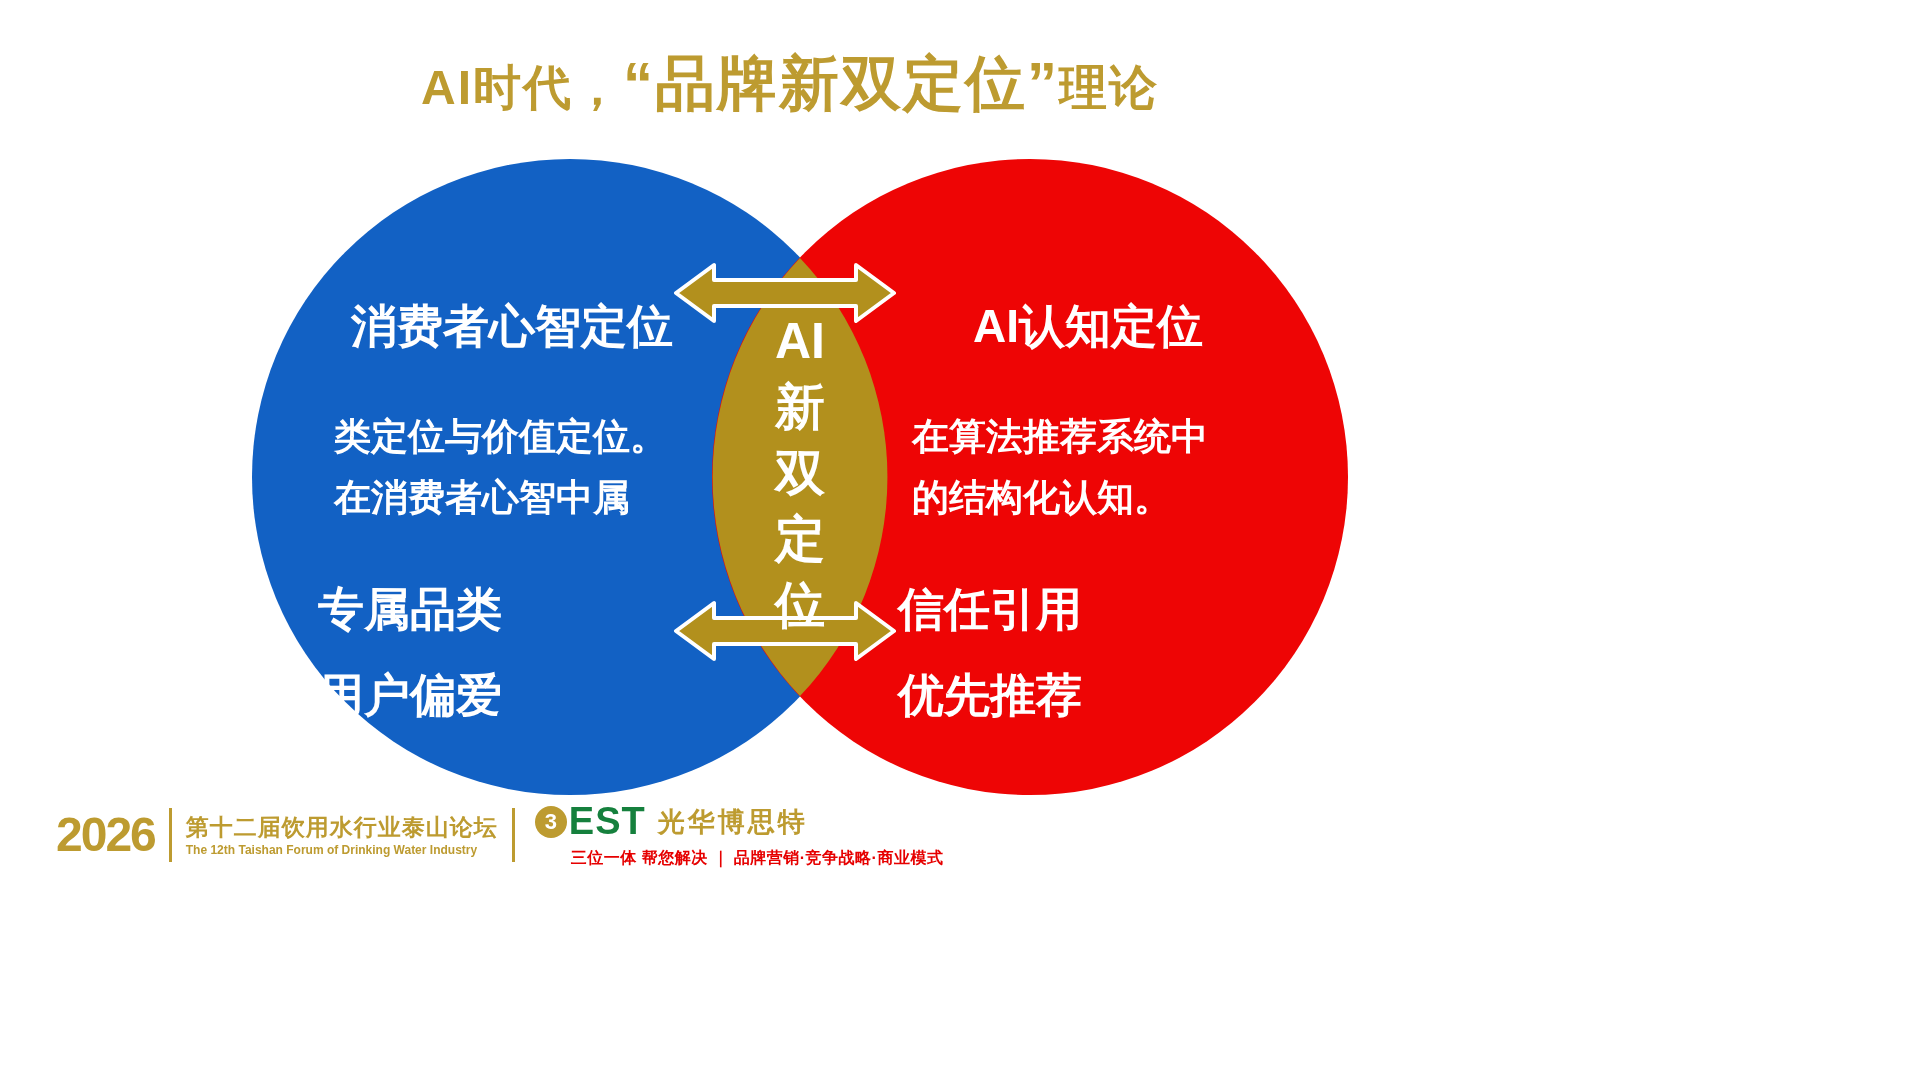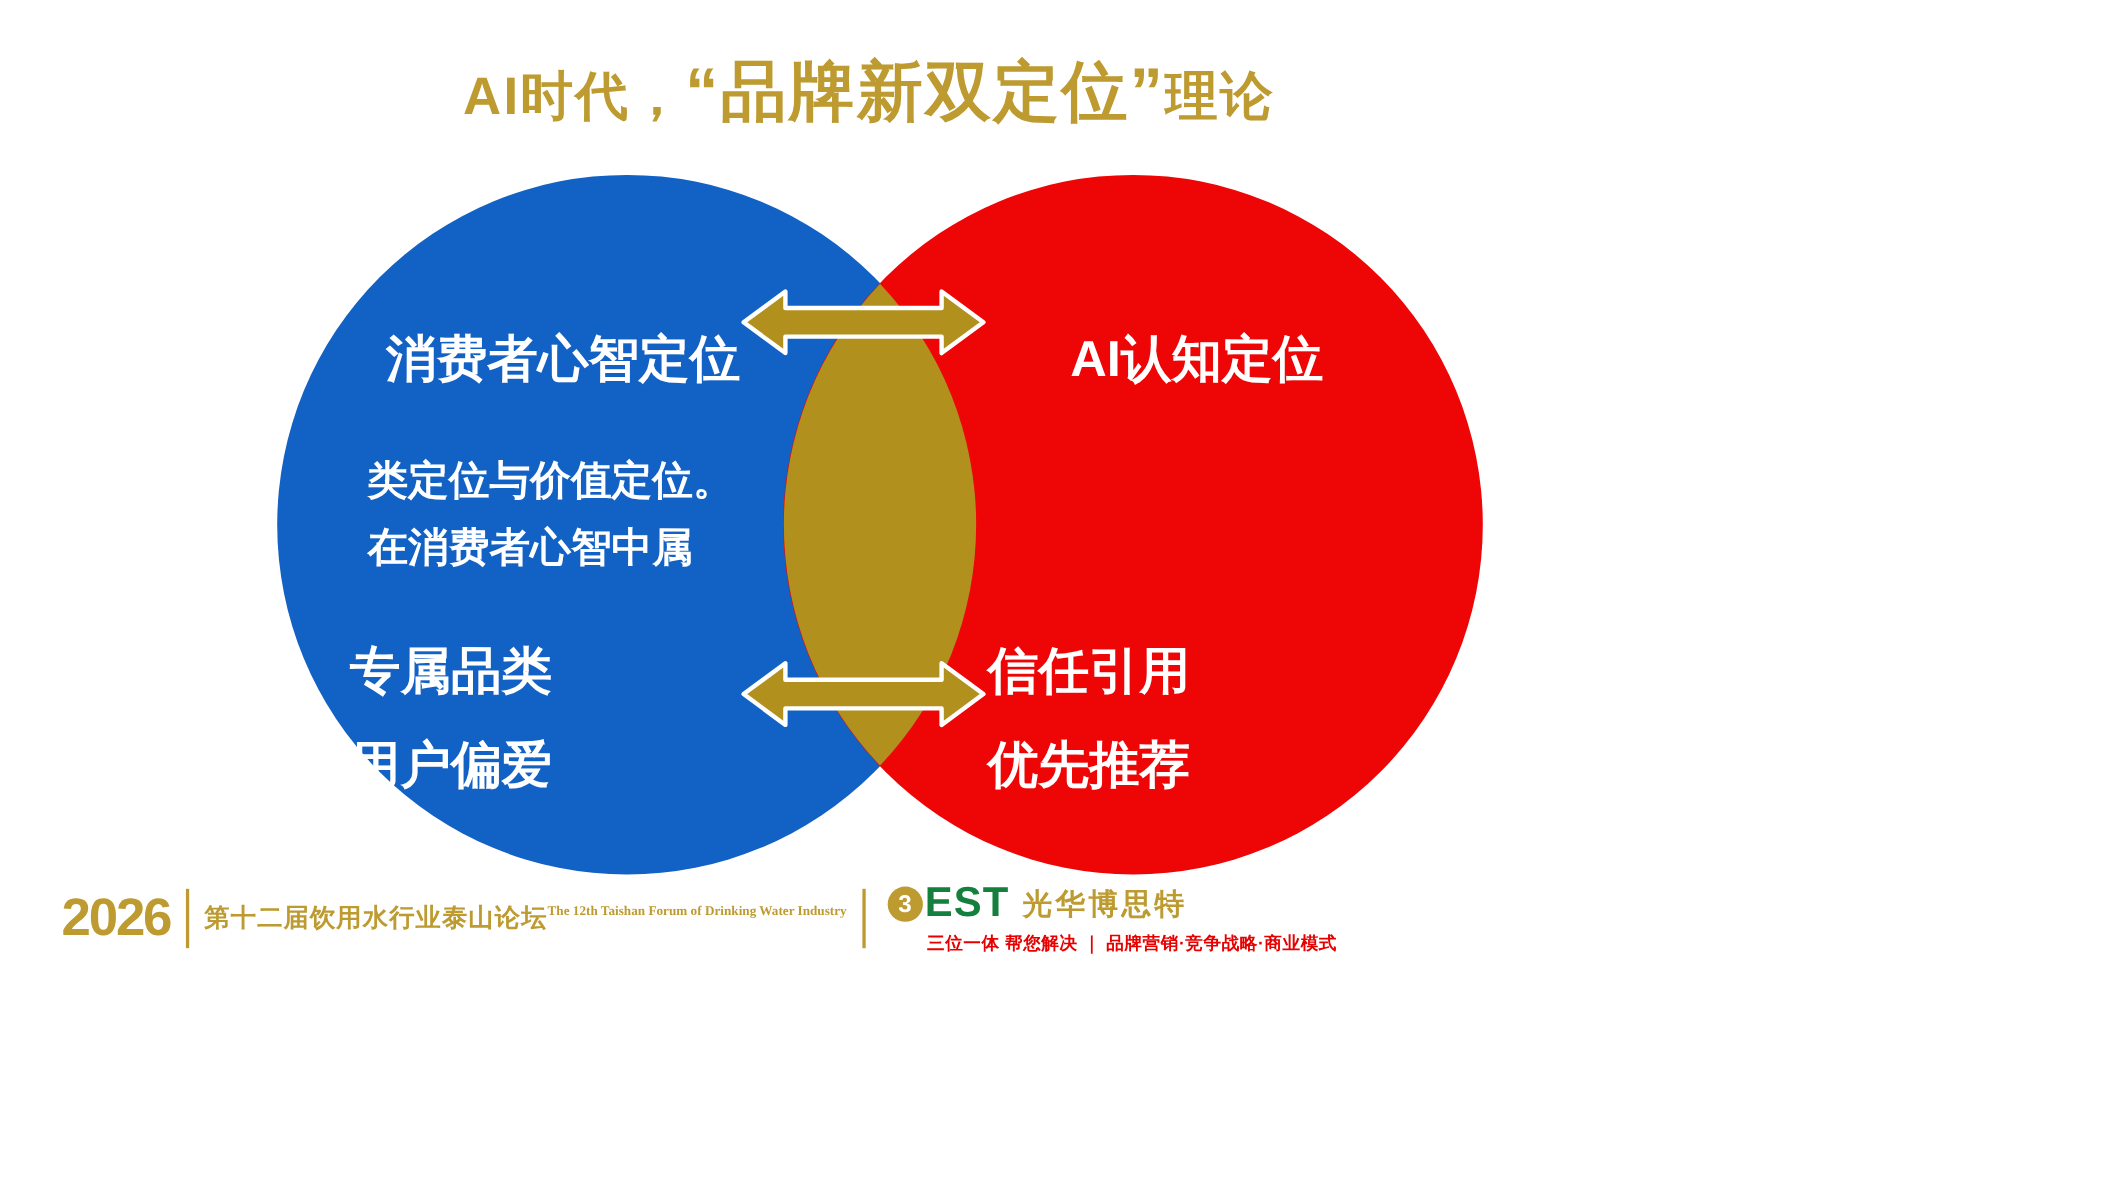--- a/index.html
+++ b/index.html
@@ -86,21 +86,21 @@
     font-size: 48px;
     font-weight: 900;
     letter-spacing: -2px;
     line-height: 1;
   }
   .vline {
     width: 3px;
     height: 54px;
     background: #BD9B30;
   }
-  .forum { display: flex; flex-direction: row; justify-content: center; font-family: Liberation Serif, serif; }
+  .forum { display: flex; flex-direction: column; justify-content: center; }
   .forum-cn {
     color: #BD9B30;
     font-size: 23px;
     font-weight: 800;
     letter-spacing: 1px;
     line-height: 30px;
   }
   .forum-en {
     color: #BD9B30;
     font-size: 12px;
@@ -164,25 +164,36 @@
     <div class="vtext body-text l-body">
       <div>类定位与价值定位。</div>
       <div>在消费者心智中属</div>
     </div>
     <div class="vtext tags l-tags">
       <div>专属品类</div>
       <div>用户偏爱</div>
     </div>
 
     <div class="vtext heading r-heading">AI认知定位</div>
+    <div class="vtext body-text r-body">
+      <div>在算法推荐系统中</div>
+      <div>的结构化认知。</div>
+    </div>
     <div class="vtext tags r-tags">
       <div>信任引用</div>
       <div>优先推荐</div>
     </div>
 
+    <div class="center-text">
+      <div>AI</div>
+      <div>新</div>
+      <div>双</div>
+      <div>定</div>
+      <div>位</div>
+    </div>
   </div>
 
   <div class="footer">
     <div class="year">2026</div>
     <div class="vline"></div>
     <div class="forum">
       <div class="forum-cn">第十二届饮用水行业泰山论坛</div>
       <div class="forum-en">The 12th Taishan Forum of Drinking Water Industry</div>
     </div>
     <div class="vline"></div>

